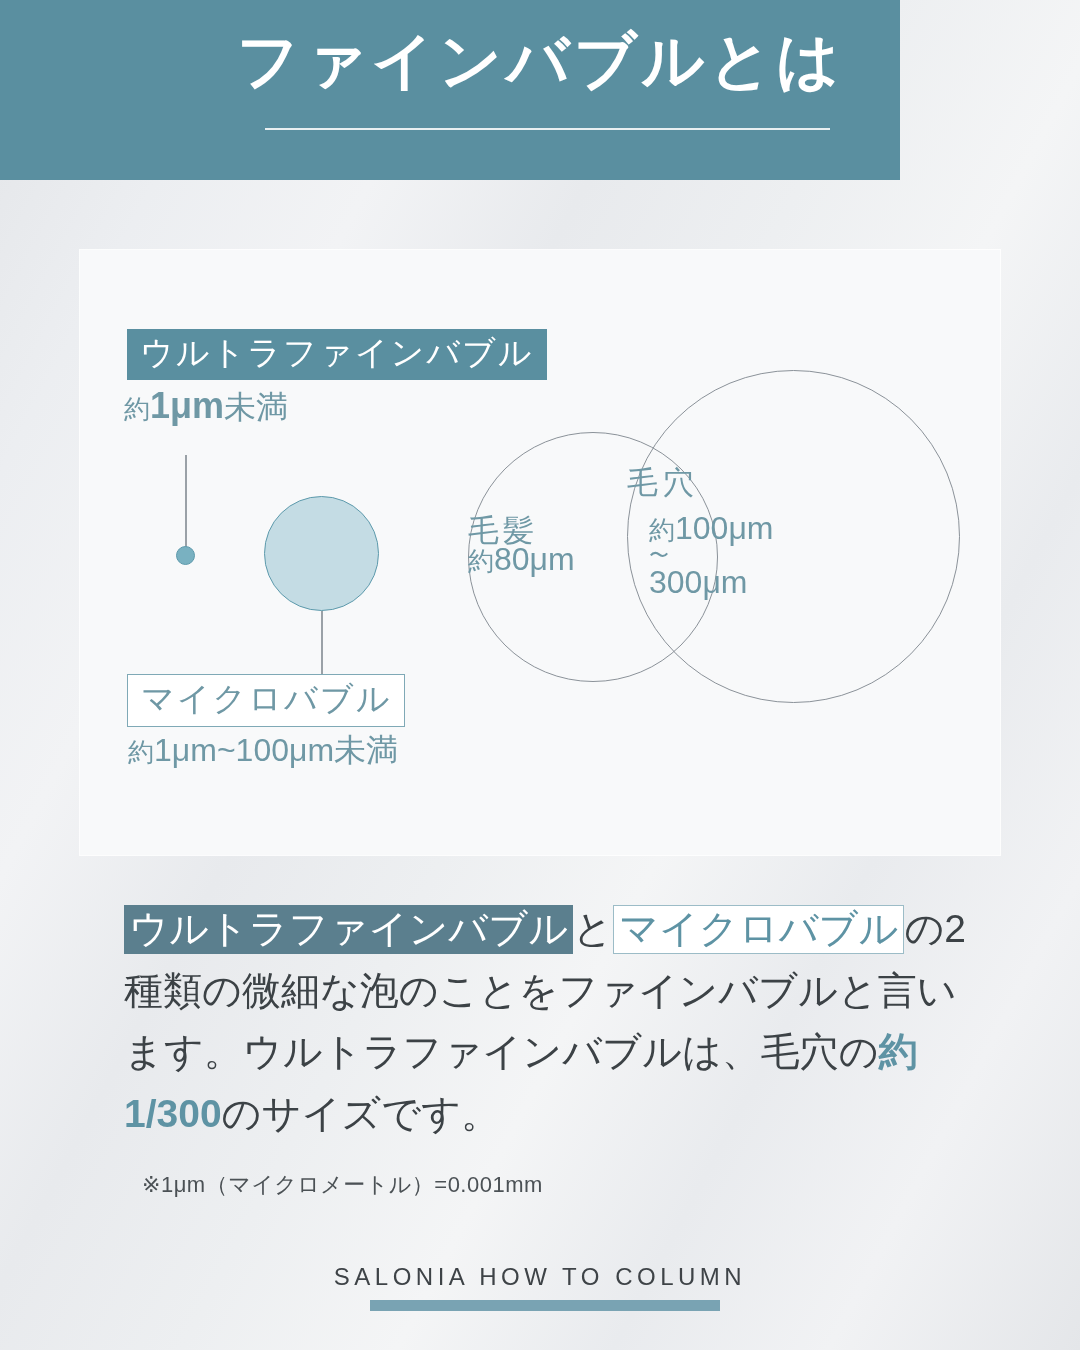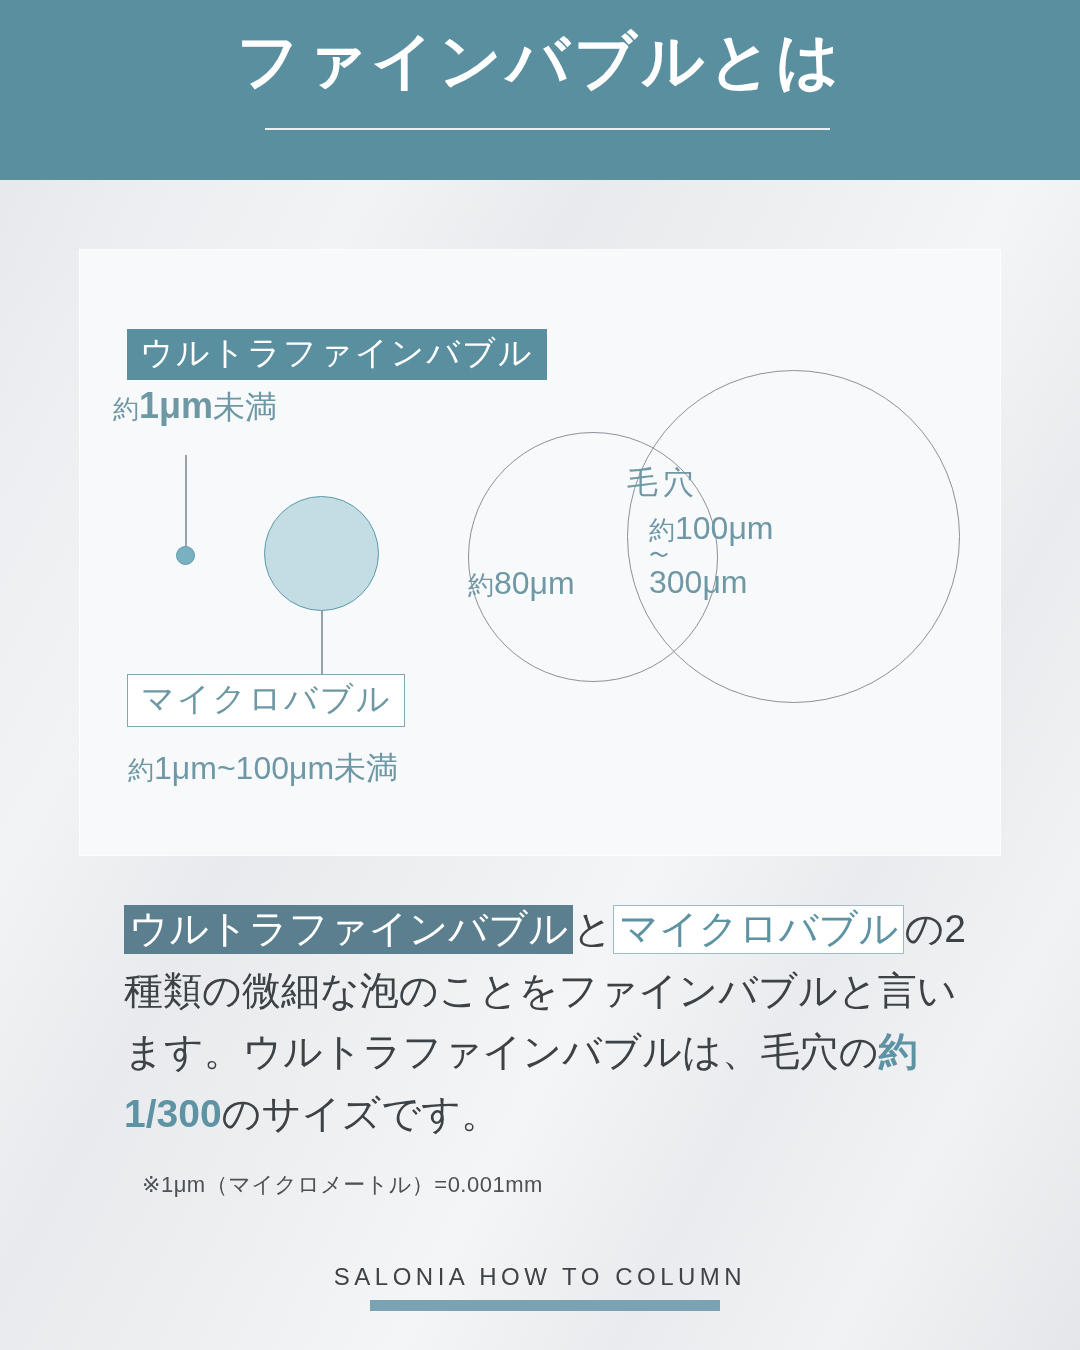--- a/index.html
+++ b/index.html
@@ -26,21 +26,21 @@
         #edeff1 50%,
         #f4f5f6 62%,
         #e9ebee 74%,
         #f1f2f4 86%,
         #e4e6e9 100%);
   }
   
   #header {
     position: absolute;
     left: 0; top: 0;
-    width: 1080px;
+    width: 900px;
     height: 180px;
     background: #5a8fa0;
   }
   #header-title {
     position: absolute;
     left: 0; top: 28px;
     width: 1080px;
     text-align: center;
     color: #ffffff;
     font-size: 62px;
@@ -96,21 +96,21 @@
   }
   #hair-title {
     left: 388px;
     top: 264px;
     width: 250px;
     font-size: 31px;
     letter-spacing: 4px;
   }
   #hair-size {
     left: 388px;
-    top: 316px;
+    top: 292px;
     width: 250px;
     font-size: 27px;
   }
   #pore-title {
     left: 547px;
     top: 216px;
     width: 333px;
     font-size: 31px;
     letter-spacing: 5px;
   }
@@ -172,21 +172,21 @@
     background: #5a8fa0;
     color: #ffffff;
     font-size: 33px;
     letter-spacing: 2px;
     padding: 7px 13px 9px 13px;
     white-space: nowrap;
     line-height: 1.05;
   }
   #size-ultrafine {
     position: absolute;
-    left: 33px;
+    left: 44px;
     top: 134px;
     color: #6f98a5;
     white-space: nowrap;
     line-height: 1.2;
   }
   #label-micro {
     position: absolute;
     left: 47px;
     top: 424px;
     background: #ffffff;
@@ -199,21 +199,20 @@
     white-space: nowrap;
     line-height: 1.05;
   }
   #size-micro {
     position: absolute;
     left: 48px;
     top: 481px;
     color: #6f98a5;
     white-space: nowrap;
     line-height: 1.2;
-    margin-top: 18px;
   }
   .sz-small { font-size: 26px; }
   .sz-big   { font-size: 36px; font-weight: bold; }
   .sz-mid   { font-size: 32px; }
   
   #body-copy {
     position: absolute;
     left: 124px;
     top: 898px;
     width: 850px;
@@ -276,20 +275,21 @@
   <div id="header">
     <div id="header-title">ファインバブルとは</div>
     <div id="header-rule"></div>
   </div>
 
   <div id="panel">
 
     <div class="circle-outline" id="circle-hair"></div>
     <div class="circle-outline" id="circle-pore"></div>
 
+    <div class="circle-label" id="hair-title">毛髪</div>
     <div class="circle-label" id="hair-size"><span class="sz-small">約</span><span class="sz-mid">80μm</span></div>
 
     <div class="circle-label" id="pore-title">毛穴</div>
     <div class="circle-label" id="pore-size"><span class="sz-small">約</span><span class="sz-mid">100μm</span><span class="tilde">〜</span><span class="sz-mid">300μm</span></div>
 
     <div class="leader-line" id="leader-ultrafine"></div>
     <div id="bubble-ultrafine"></div>
     <div id="bubble-micro"></div>
     <div class="leader-line" id="leader-micro"></div>
 

